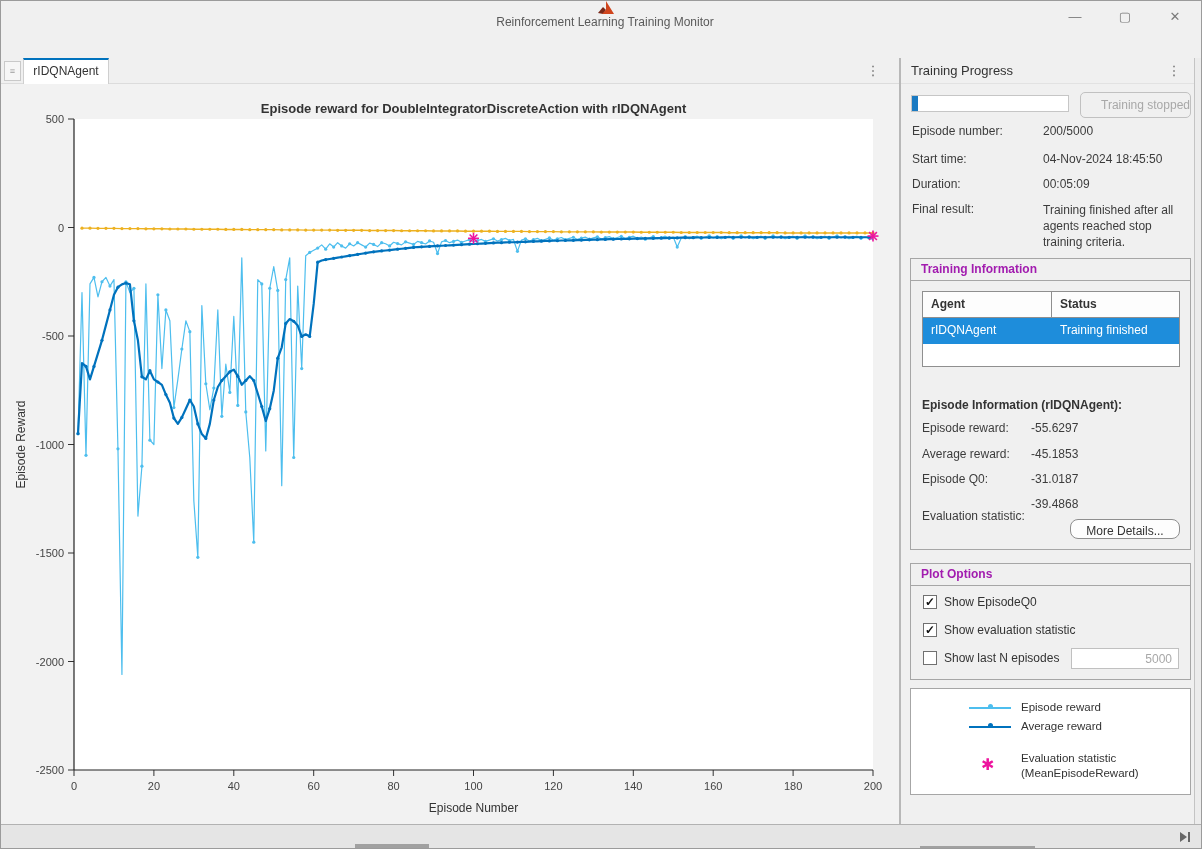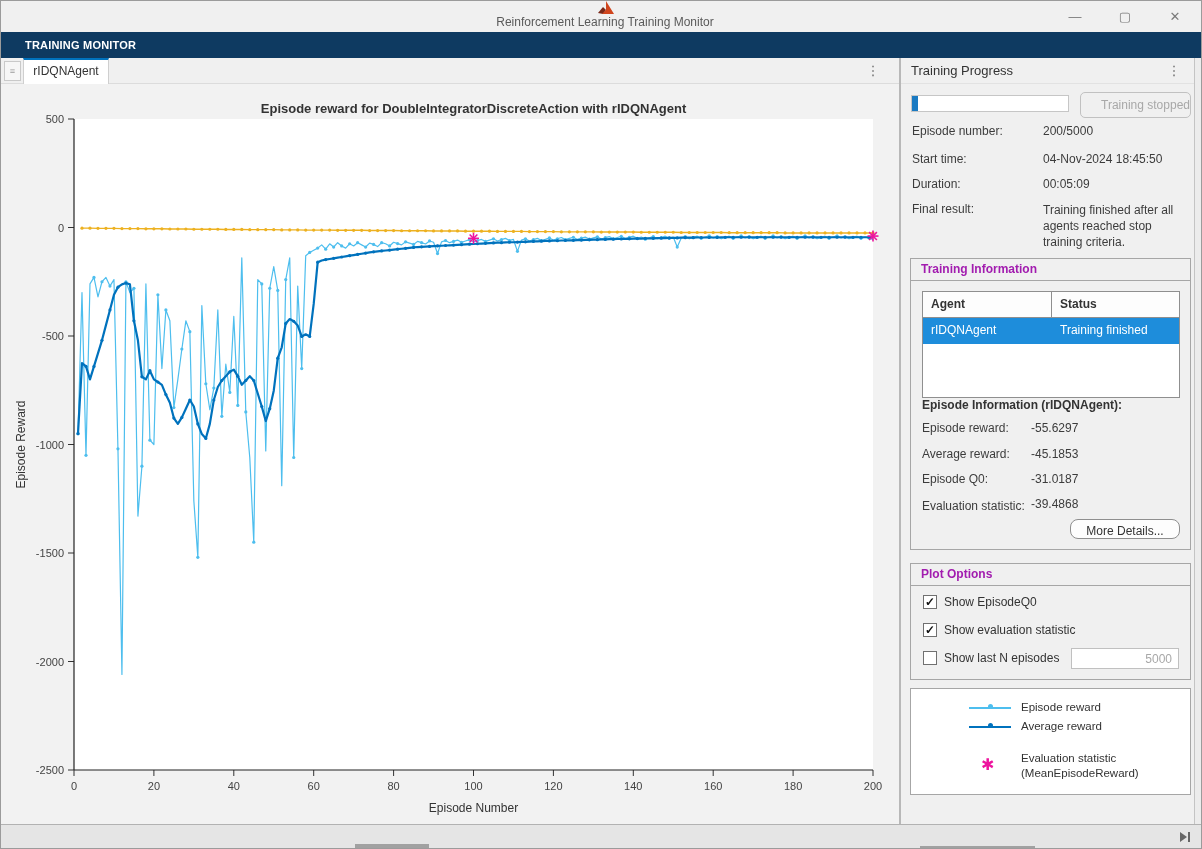--- a/index.html
+++ b/index.html
@@ -39,21 +39,21 @@
   .progressbar-fill { height:100%; background:#1a7ac2; }
   .stopped-btn { position:absolute; left:179px; top:34px; width:111px; height:26px; border:1px solid #c1c1c1; border-radius:5px; background:#f0f0f0; color:#a8a8a8; font-size:12px; text-align:right; line-height:24px; }
 
   .field-label { position:absolute; left:11px; width:128px; color:#3c3c3c; }
   .field-value { position:absolute; left:142px; width:150px; color:#3c3c3c; }
 
   .section { position:absolute; left:9px; width:281px; background:#f0f0f0; border:1px solid #a6a6a6; }
   .section-header { height:22px; line-height:21px; padding-left:10px; font-weight:bold; font-size:12px; color:#a21caf; border-bottom:1px solid #a6a6a6; }
 
   
-  .agent-table { position:absolute; left:11px; top:32px; width:258px; height:107px; background:#fff; border:1px solid #8f8f8f; }
+  .agent-table { position:absolute; left:11px; top:32px; width:258px; height:76px; background:#fff; border:1px solid #8f8f8f; }
   .tbl-row { display:flex; height:26px; }
   .tbl-cell { padding:0 8px; line-height:25px; font-size:12px; overflow:hidden; white-space:nowrap; }
   .tbl-c1 { width:129px; border-right:1px solid #8f8f8f; }
   .tbl-c2 { width:127px; }
   .tbl-head { font-weight:bold; border-bottom:1px solid #8f8f8f; background:#fdfdfd; }
   .tbl-selected { background:#1e8ddb; color:#fff; }
 
   .ep-info-title { position:absolute; left:11px; top:139px; font-weight:bold; }
   .more-details-btn { position:absolute; right:10px; top:260px; width:110px; height:20px; background:#fdfdfd; border:1px solid #8f8f8f; border-radius:8px; text-align:center; line-height:22px; color:#333; font-size:12px; }
 
@@ -93,23 +93,20 @@
       <polygon points="9,0 17,13 5,13 9,9" fill="#d0451d"></polygon>
     </svg>
     <span class="title-text">Reinforcement Learning Training Monitor</span>
     <div class="win-controls">
       <span class="win-btn">—</span>
       <span class="win-btn">▢</span>
       <span class="win-btn">✕</span>
     </div>
   </div>
 
-  <div class="ribbon">
-    <span class="ribbon-tab">TRAINING MONITOR</span>
-  </div>
 
   <div class="tabstrip">
     <div class="doc-handle">≡</div>
     <div class="doc-tab">rIDQNAgent</div>
     <div class="strip-menu">⋮</div>
   </div>
 
   <div class="docarea">
     <svg id="chart-svg" width="898" height="740" viewBox="0 0 898 740">
         <rect x="73" y="35" width="799" height="651" fill="#ffffff"></rect>
@@ -505,21 +502,21 @@
       </div>
 
       <div class="ep-info-title">Episode Information (rIDQNAgent):</div>
 
       <span class="field-label" style="top:162px">Episode reward:</span>
       <span class="field-value" style="top:162px; left:120px">-55.6297</span>
       <span class="field-label" style="top:188px">Average reward:</span>
       <span class="field-value" style="top:188px; left:120px">-45.1853</span>
       <span class="field-label" style="top:213px">Episode Q0:</span>
       <span class="field-value" style="top:213px; left:120px">-31.0187</span>
-      <span class="field-label" style="top:240px; width:110px">Evaluation statistic:</span>
+      <span class="field-label" style="top:250px; width:110px">Evaluation statistic:</span>
       <span class="field-value" style="top:238px; left:120px">-39.4868</span>
 
       <div class="more-details-btn">More Details...</div>
     </div>
 
     <div class="section" style="top:505px; height:117px;">
       <div class="section-header">Plot Options</div>
       <div class="cb-row" style="top:31px">
         <span class="checkbox checked"></span>
         <span class="cb-label">Show EpisodeQ0</span>

